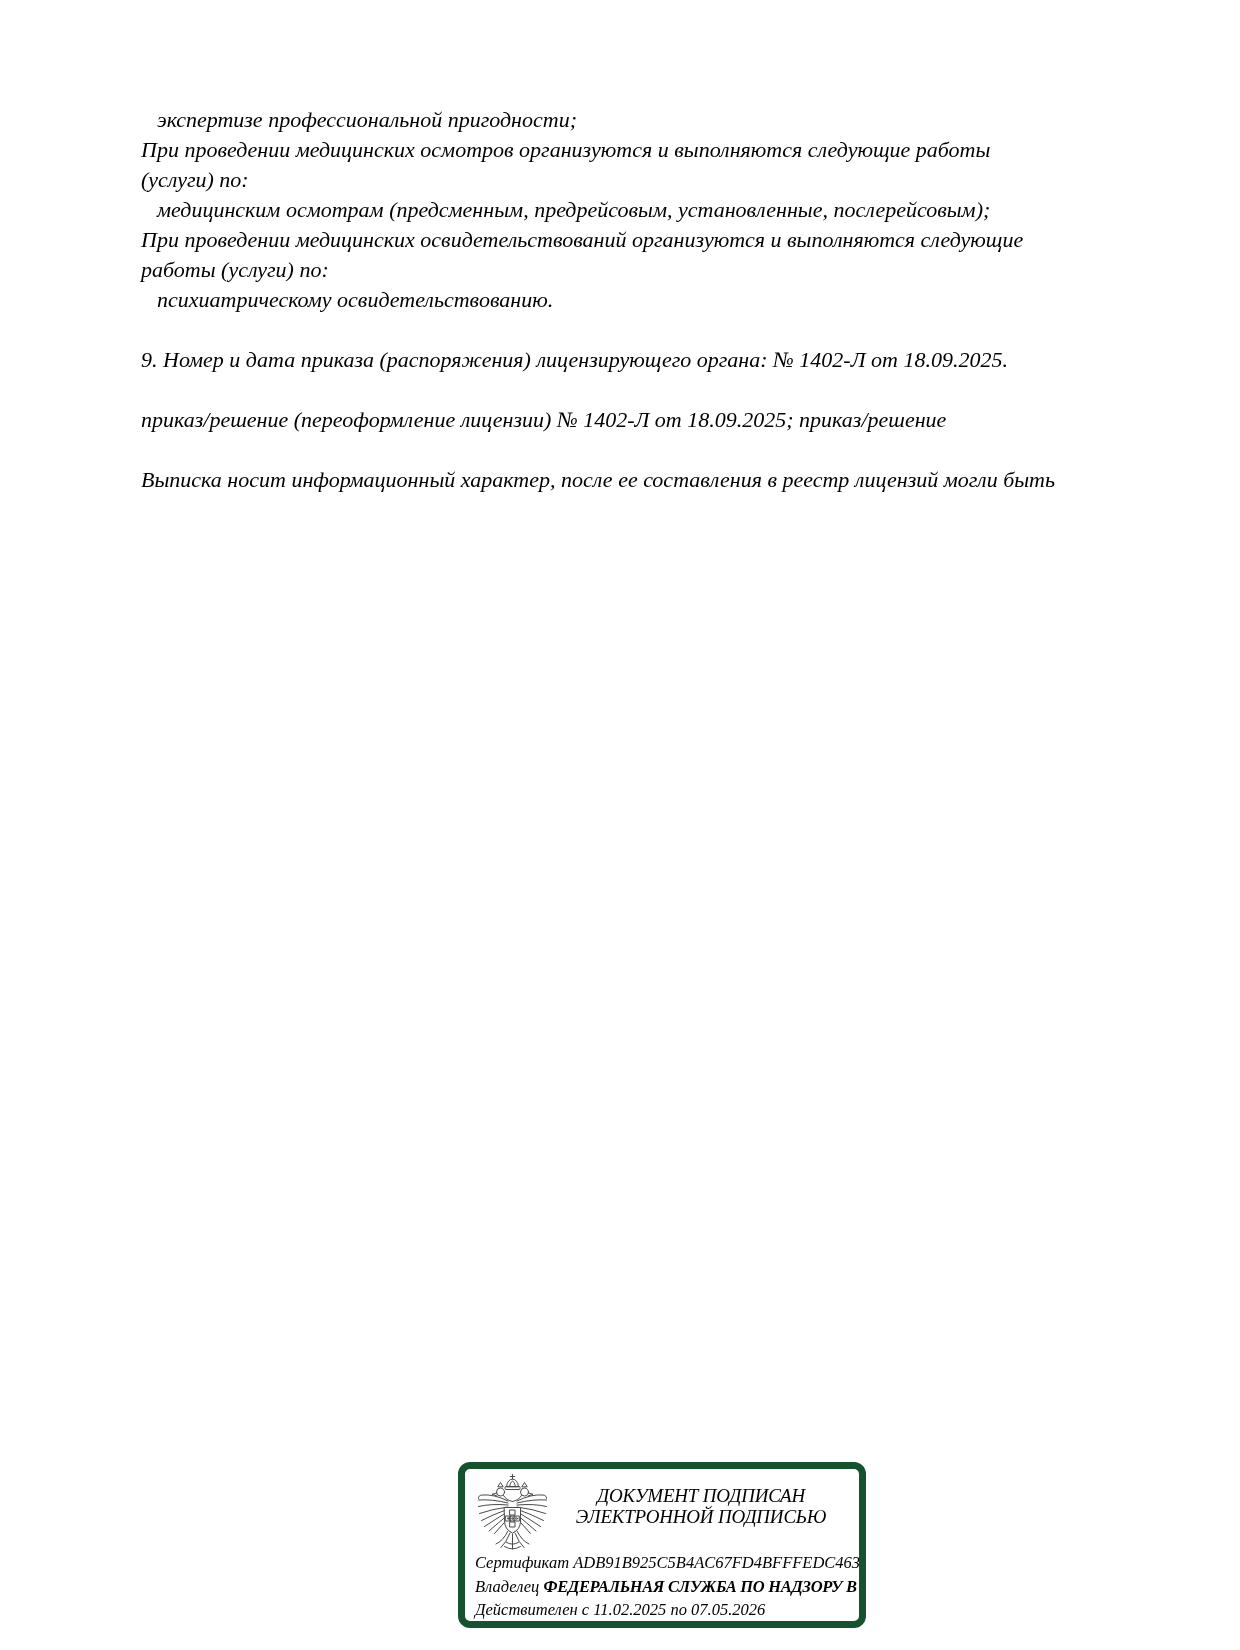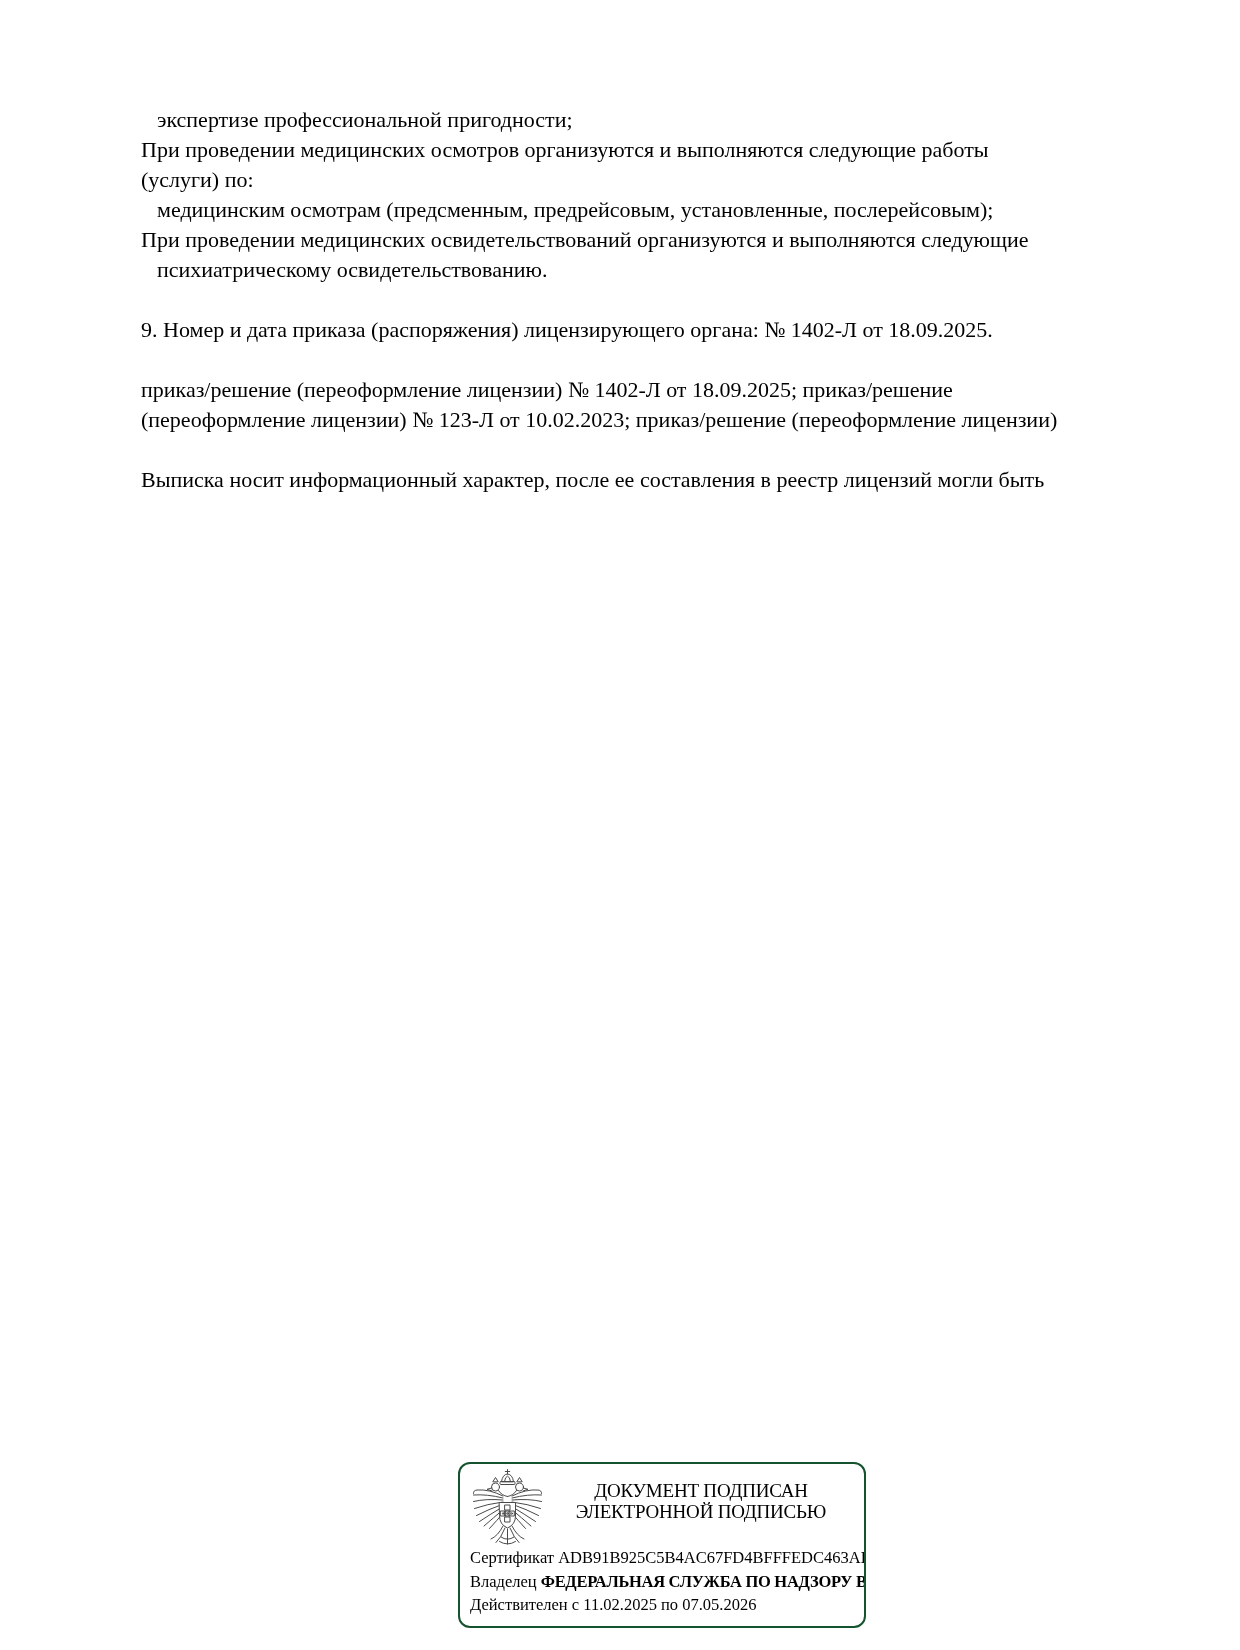--- a/index.html
+++ b/index.html
@@ -7,39 +7,40 @@
     width: 1240px; height: 1650px;
     background: #ffffff;
     font-family: "Liberation Serif", serif;
     color: #000000;
   }
   .page {
     position: relative;
     width: 1240px; height: 1650px;
     background: #ffffff;
     overflow: hidden;
+    font-style: italic;
   }
   
   .doc-text {
     position: absolute;
     left: 141px; top: 105px;
     font-size: 22px;
     line-height: 30px;
     color: #000000;
   }
   .line { height: 30px; white-space: nowrap; }
   .line.indent { padding-left: 16px; }
   .line.blank {  }
   
   .stamp {
     position: absolute;
     left: 458px; top: 1462px;
     width: 408px; height: 166px;
     box-sizing: border-box;
-    border: 2px solid #14532d;
+    border: 7px solid #14532d;
     border-radius: 12px;
     background: #ffffff;
     overflow: hidden;
   }
   .stamp-emblem {
     position: absolute;
     left: 11px; top: 4px;
     width: 73px; height: 79px;
   }
   .stamp-title {
@@ -65,26 +66,26 @@
 <body>
 
 <div class="page">
 
   <div class="doc-text">
       <div class="line indent">экспертизе профессиональной пригодности;</div>
       <div class="line">При проведении медицинских осмотров организуются и выполняются следующие работы</div>
       <div class="line">(услуги) по:</div>
       <div class="line indent">медицинским осмотрам (предсменным, предрейсовым, установленные, послерейсовым);</div>
       <div class="line">При проведении медицинских освидетельствований организуются и выполняются следующие</div>
+      <div class="line">работы (услуги) по:</div>
       <div class="line indent">психиатрическому освидетельствованию.</div>
       <div class="line blank"></div>
       <div class="line">9. Номер и дата приказа (распоряжения) лицензирующего органа: № 1402-Л от 18.09.2025.</div>
       <div class="line blank"></div>
       <div class="line">приказ/решение (переоформление лицензии) № 1402-Л от 18.09.2025; приказ/решение</div>
-      <div class="line">(переоформление лицензии) № 123-Л от 10.02.2023; приказ/решение (переоформление лицензии)</div>
       <div class="line blank"></div>
       <div class="line">Выписка носит информационный характер, после ее составления в реестр лицензий могли быть</div>
     </div>
 
   <div class="stamp">
 
     <svg class="stamp-emblem" viewBox="0 0 73 79" xmlns="http://www.w3.org/2000/svg">
       <g fill="none" stroke="#4a4a4a" stroke-width="1" stroke-linecap="round" stroke-linejoin="round">
 
         <path d="M32 28 Q18 21 6 22 Q2 22.5 2.5 25.5"></path>

